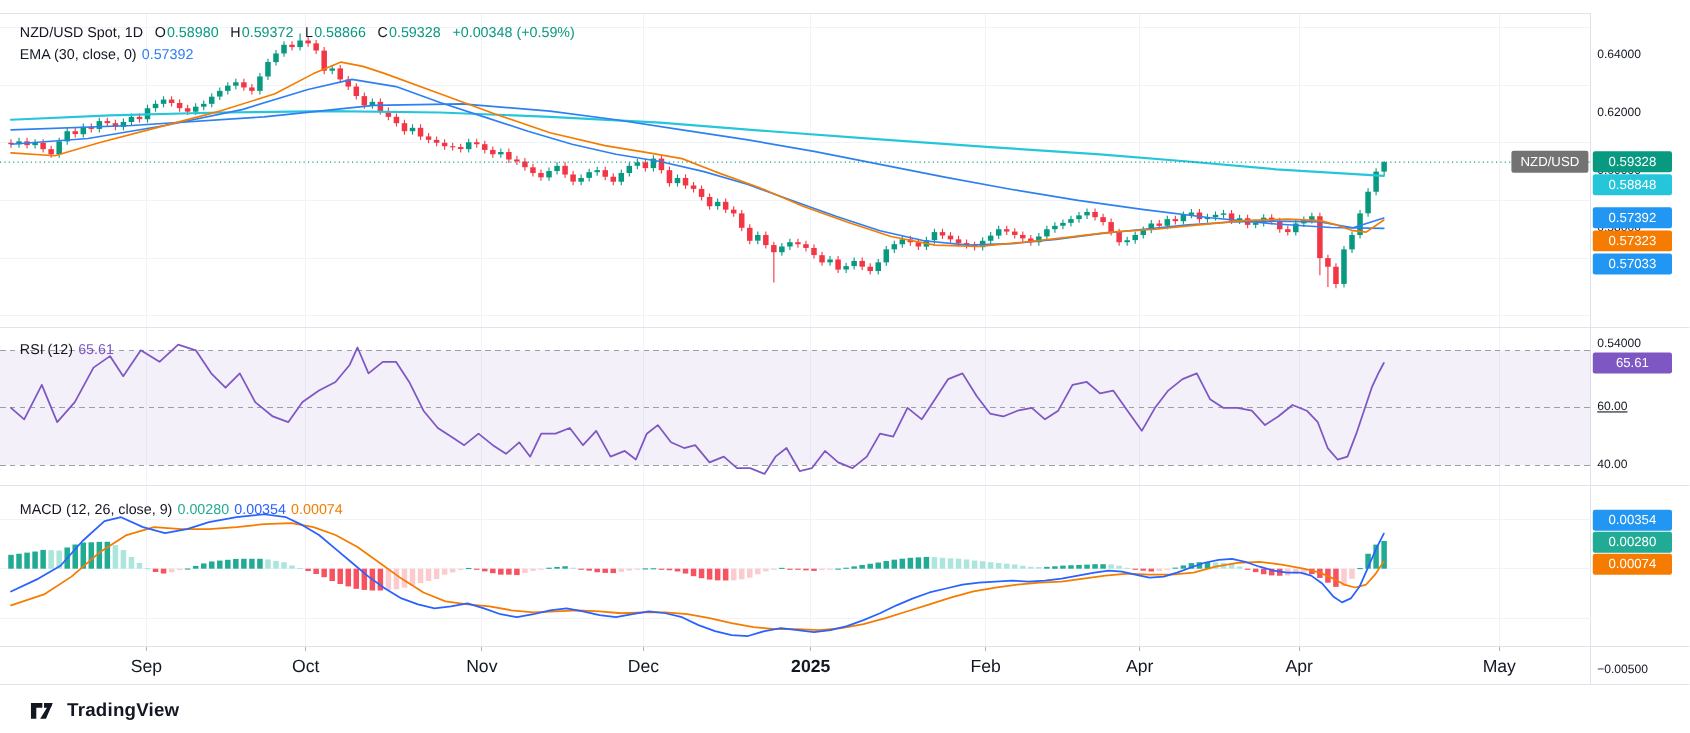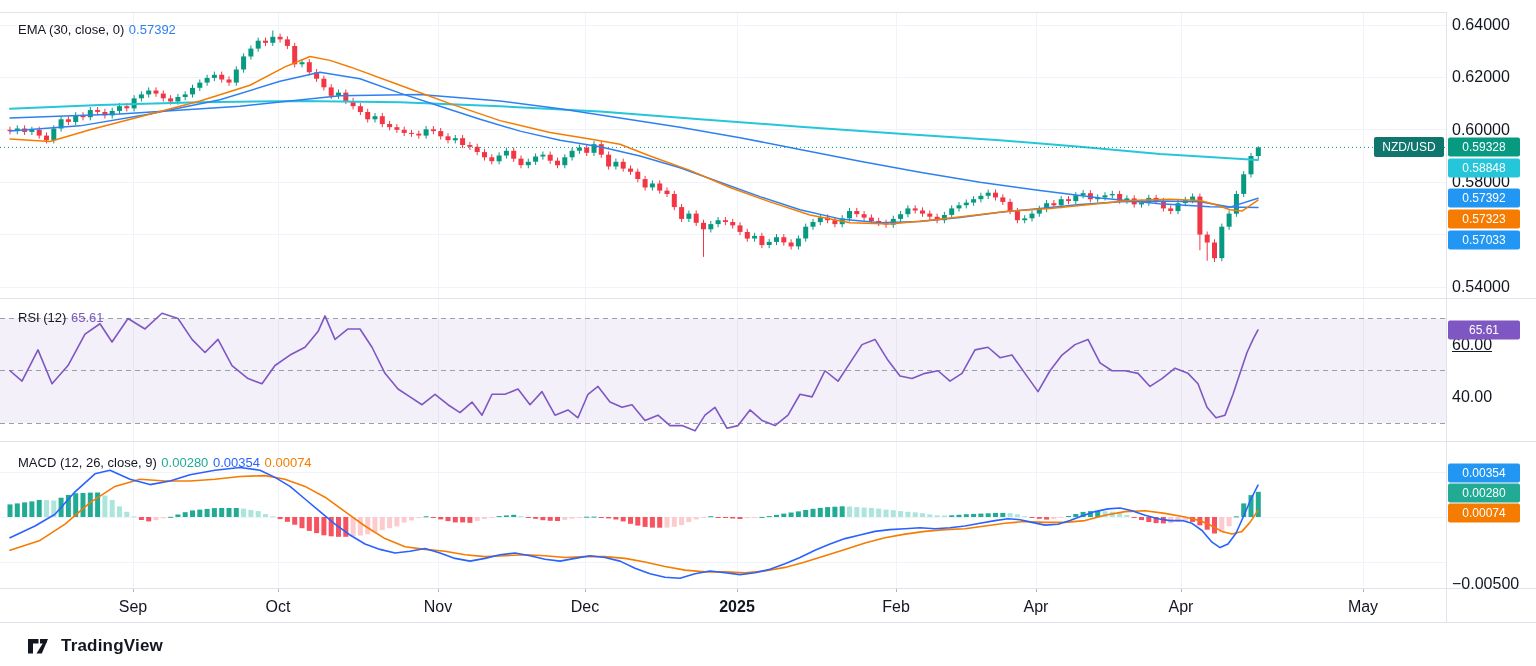--- a/index.html
+++ b/index.html
@@ -4,21 +4,21 @@
 <style>
   html,body{margin:0;padding:0;background:#ffffff;}
   body{width:1536px;height:666px;position:relative;overflow:hidden;
        font-family:"Liberation Sans",sans-serif;color:#131722;}
   #plot{position:absolute;left:0;top:0;}
   .legend{position:absolute;left:18px;font-size:13px;line-height:20px;white-space:nowrap;z-index:5;}
   .legend .t{color:#131722;}
   .legend .k{color:#131722;margin-left:7px;}
   .legend .v{margin-left:1px;}
   .lg-row{height:20px;}
-  .axis-label{position:absolute;left:1452px;font-size:16px;color:#131722;transform:translateY(-50%);z-index:4;}
+  .axis-label{position:absolute;left:1452px;font-size:11px;color:#131722;transform:translateY(-50%);z-index:4;margin-top:25px;}
   .axis-badge{position:absolute;left:1448px;width:72px;height:19px;border-radius:2px;color:#fff;
               font-size:12px;line-height:19px;text-align:center;transform:translateY(-50%);z-index:6;}
   .sym-badge{position:absolute;left:1374px;width:70px;height:20px;border-radius:2px;color:#fff;
              font-size:12px;line-height:20px;text-align:center;transform:translateY(-50%);z-index:6;}
   .time-label{position:absolute;top:598px;font-size:16px;color:#131722;transform:translateX(-50%);z-index:4;}
   .time-label.bold{font-weight:bold;}
   #tv-logo{position:absolute;left:28px;top:636px;display:flex;align-items:center;gap:7px;z-index:5;cursor:pointer;}
   #tv-logo span{font-size:17px;font-weight:bold;color:#131722;letter-spacing:0.2px;}
   .rsi-legend{top:308px;}
   .macd-legend{top:453px;}
@@ -589,20 +589,28 @@
     </g>
     <path d="M10.0 108.84 L100.0 104.91 L200.0 102.29 L300.0 100.98 L400.0 102.29 L500.0 106.22 L600.0 111.46 L700.0 119.32 L800.0 126.66 L900.0 133.73 L1000.0 140.28 L1080.0 146.83 L1160.0 153.90 L1258.0 159.93" fill="none" stroke="#26c6da" stroke-width="2" stroke-linejoin="round" stroke-linecap="round"></path>
     <path d="M10.0 118.01 L120.0 114.08 L240.0 106.22 L340.0 95.74 L420.0 94.43 L500.0 100.98 L560.0 108.84 L620.0 118.01 L680.0 127.18 L740.0 137.66 L800.0 149.45 L860.0 161.24 L920.0 172.24 L980.0 182.20 L1040.0 190.58 L1100.0 197.92 L1160.0 203.68 L1210.0 206.83 L1258.0 207.61" fill="none" stroke="#2e80f2" stroke-width="1.5" stroke-linejoin="round" stroke-linecap="round"></path>
     <path d="M10.0 131.11 L80.0 125.87 L150.0 114.08 L220.0 99.67 L280.0 81.33 L320.0 72.16 L360.0 78.71 L400.0 93.12 L440.0 106.22 L480.0 119.32 L520.0 131.11 L560.0 140.28 L600.0 146.83 L640.0 156.00 L680.0 167.79 L720.0 182.20 L760.0 196.61 L800.0 209.71 L840.0 218.88 L880.0 222.81 L920.0 221.50 L960.0 217.57 L1000.0 212.33 L1040.0 208.40 L1080.0 204.47 L1120.0 201.85 L1160.0 201.06 L1200.0 201.85 L1230.0 207.09 L1258.0 198.18" fill="none" stroke="#2e80f2" stroke-width="1.5" stroke-linejoin="round" stroke-linecap="round"></path>
     <path d="M10.0 138.97 L50.0 141.59 L90.0 129.80 L140.0 116.70 L200.0 100.98 L250.0 85.26 L285.0 66.92 L310.0 56.44 L330.0 60.37 L350.0 66.92 L400.0 85.26 L450.0 103.60 L500.0 120.63 L550.0 132.42 L590.0 138.97 L620.0 144.21 L650.0 156.00 L690.0 170.41 L730.0 187.44 L770.0 201.85 L810.0 214.95 L850.0 222.81 L890.0 224.12 L930.0 220.19 L970.0 215.74 L1010.0 211.02 L1050.0 208.40 L1090.0 204.47 L1130.0 200.54 L1170.0 199.23 L1200.0 200.54 L1215.0 204.47 L1230.0 209.71 L1242.0 211.02 L1258.0 200.02" fill="none" stroke="#f57c00" stroke-width="1.5" stroke-linejoin="round" stroke-linecap="round"></path>
     <line x1="0" y1="147.40639999999996" x2="1446" y2="147.40639999999996" stroke="#089981" stroke-width="1" stroke-dasharray="1 3"></line>
   </svg>
 
 <div class="legend" style="top:20px;">
   <div class="lg-row">
+    <span class="t">NZD/USD Spot, 1D</span>
+    <span class="k">O</span><span class="v" style="color: rgb(8, 153, 129);">0.58980</span>
+    <span class="k">H</span><span class="v" style="color: rgb(8, 153, 129);">0.59372</span>
+    <span class="k">L</span><span class="v" style="color: rgb(8, 153, 129);">0.58866</span>
+    <span class="k">C</span><span class="v" style="color: rgb(8, 153, 129);">0.59328</span>
+    <span class="k" style="color: rgb(8, 153, 129);">+0.00348 (+0.59%)</span>
+  </div>
+  <div class="lg-row">
     <span class="t">EMA (30, close, 0)</span>
     <span class="k v" style="color: rgb(46, 128, 242);">0.57392</span>
   </div>
 </div>
 
 <div class="legend rsi-legend">
   <span class="t">RSI (12)</span>
   <span class="k v" style="color: rgb(126, 87, 194);">65.61</span>
 </div>
 
@@ -617,21 +625,21 @@
     <div class="axis-label" style="top: 25px;">0.64000</div>
     <div class="axis-label" style="top: 77.4px;">0.62000</div>
     <div class="axis-label" style="top: 129.8px;">0.60000</div>
     <div class="axis-label" style="top: 182.2px;">0.58000</div>
     <div class="axis-label" style="top: 287px;">0.54000</div>
     <div class="axis-badge" style="top: 147.406px; background: rgb(8, 153, 129);">0.59328</div>
     <div class="axis-badge" style="top: 168.406px; background: rgb(38, 198, 218);">0.58848</div>
     <div class="axis-badge" style="top: 198.13px; background: rgb(33, 150, 243);">0.57392</div>
     <div class="axis-badge" style="top: 219.13px; background: rgb(245, 124, 0);">0.57323</div>
     <div class="axis-badge" style="top: 240.13px; background: rgb(33, 150, 243);">0.57033</div>
-    <div class="sym-badge" style="background: #0f766e; top: 147.406px;">NZD/USD</div>
+    <div class="sym-badge" style="background: #737373; top: 147.406px;">NZD/USD</div>
     <div class="axis-label" style="top: 344.625px; text-decoration: underline;">60.00</div>
     <div class="axis-label" style="top: 396.875px;">40.00</div>
     <div class="axis-badge" style="top: 329.969px; background: rgb(126, 87, 194);">65.61</div>
     <div class="axis-label" style="top: 584px;">−0.00500</div>
     <div class="axis-badge" style="top: 473.14px; background: rgb(33, 150, 243);">0.00354</div>
     <div class="axis-badge" style="top: 493.14px; background: rgb(34, 171, 148);">0.00280</div>
     <div class="axis-badge" style="top: 513.14px; background: rgb(245, 124, 0);">0.00074</div>
   </div>
 <div id="time-axis">
     <div class="time-label" style="left: 133px;">Sep</div>

